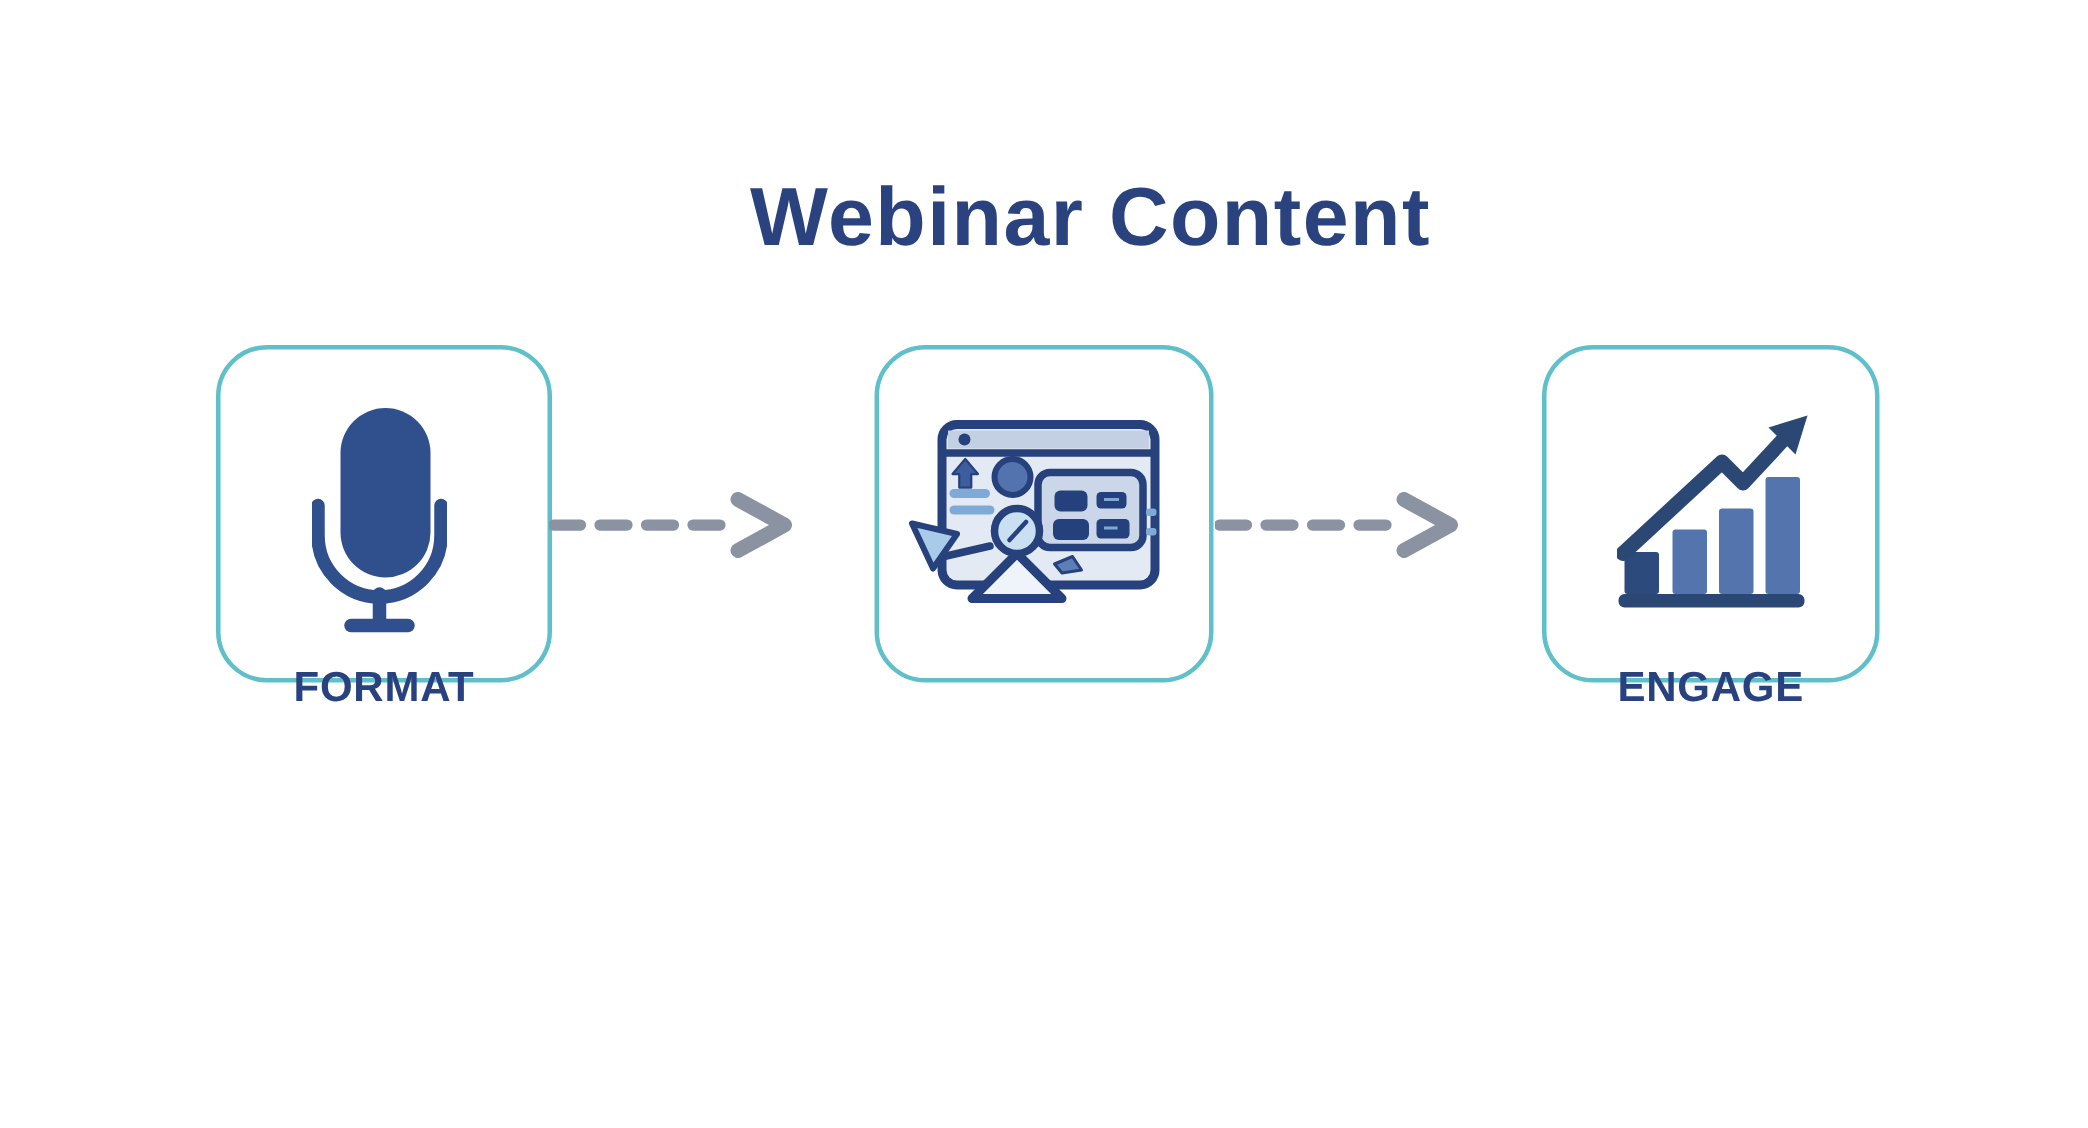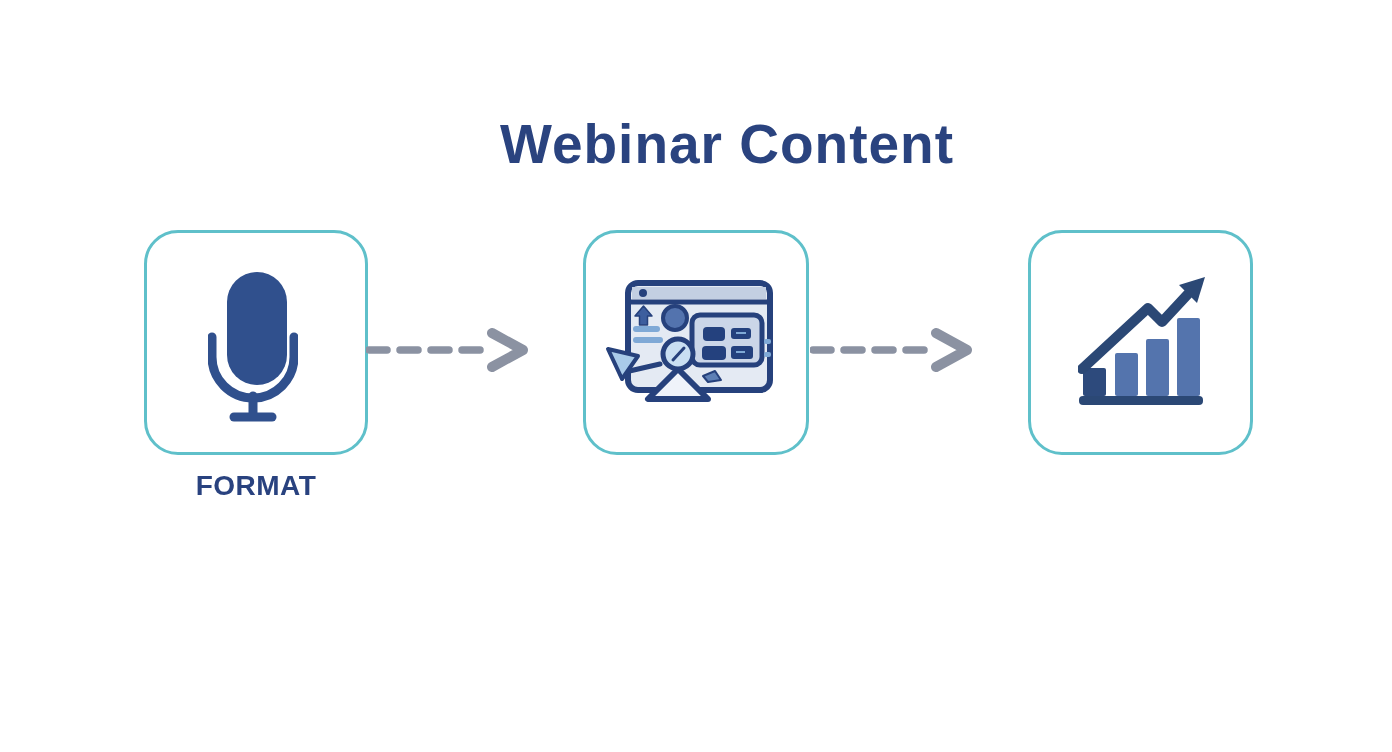--- a/index.html
+++ b/index.html
@@ -25,21 +25,21 @@
     box-sizing:border-box;
   }
   .card-format{left:144px;}
   .card-structure{left:583px;width:226px;}
   .card-engage{left:1028px;width:225px;}
   .icon{position:absolute;}
   .icon-mic{left:61px;top:39px;}
   .icon-structure{left:19px;top:36px;}
   .icon-engage{left:47px;top:39px;}
   .step-label{
-    position:absolute;top:470px;height:32px;
+    position:absolute;top:442px;height:32px;
     text-align:center;
     font-size:28px;font-weight:700;letter-spacing:0.5px;
     color:#29427F;
   }
   .label-format{left:144px;width:224px;}
   .label-structure{left:583px;width:226px;}
   .label-engage{left:1028px;width:225px;}
   .connector{position:absolute;top:328px;width:166px;height:44px;}
   .connector-1{left:366px;}
   .connector-2{left:810px;}
@@ -114,14 +114,15 @@
   <svg class="connector connector-1" width="166" height="44" viewBox="0 0 166 44" xmlns="http://www.w3.org/2000/svg">
     <line x1="3" y1="22" x2="122" y2="22" stroke="#8B92A2" stroke-width="7.5" stroke-linecap="round" stroke-dasharray="18 13"></line>
     <polyline points="126,5 157,22 126,39" fill="none" stroke="#8B92A2" stroke-width="10" stroke-linecap="round" stroke-linejoin="round"></polyline>
   </svg>
   <svg class="connector connector-2" width="166" height="44" viewBox="0 0 166 44" xmlns="http://www.w3.org/2000/svg">
     <line x1="3" y1="22" x2="122" y2="22" stroke="#8B92A2" stroke-width="7.5" stroke-linecap="round" stroke-dasharray="18 13"></line>
     <polyline points="126,5 157,22 126,39" fill="none" stroke="#8B92A2" stroke-width="10" stroke-linecap="round" stroke-linejoin="round"></polyline>
   </svg>
 
   <div class="step-label label-format">FORMAT</div>
+  <div class="step-label label-engage">ENGAGE</div>
 
 </div>
 
 </body></html>

